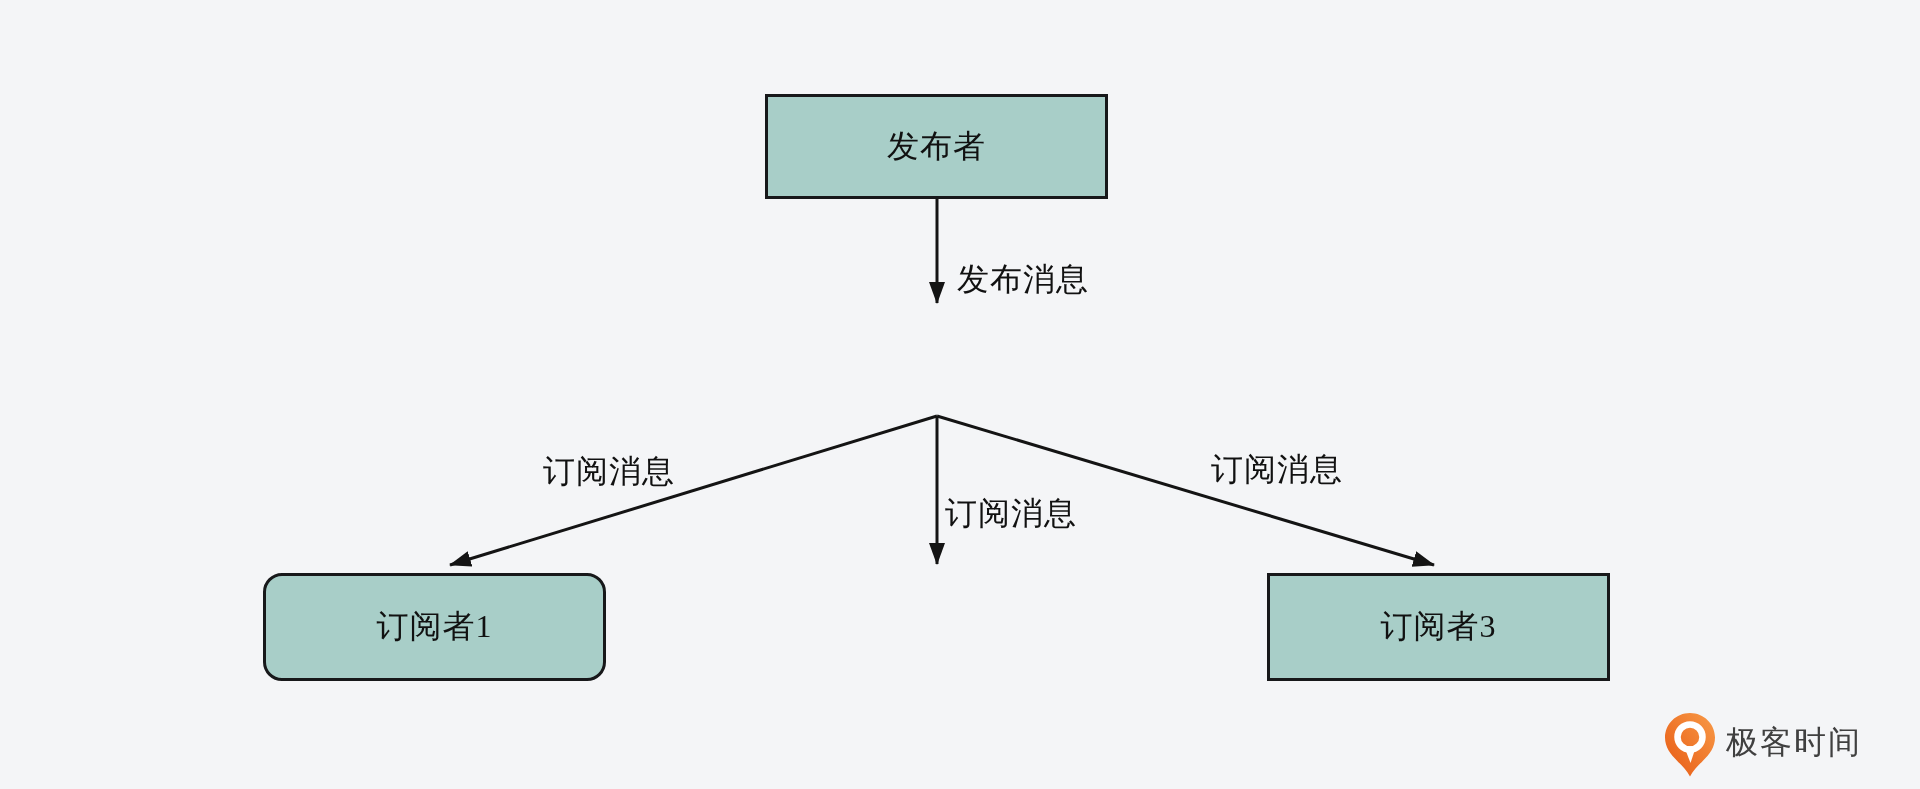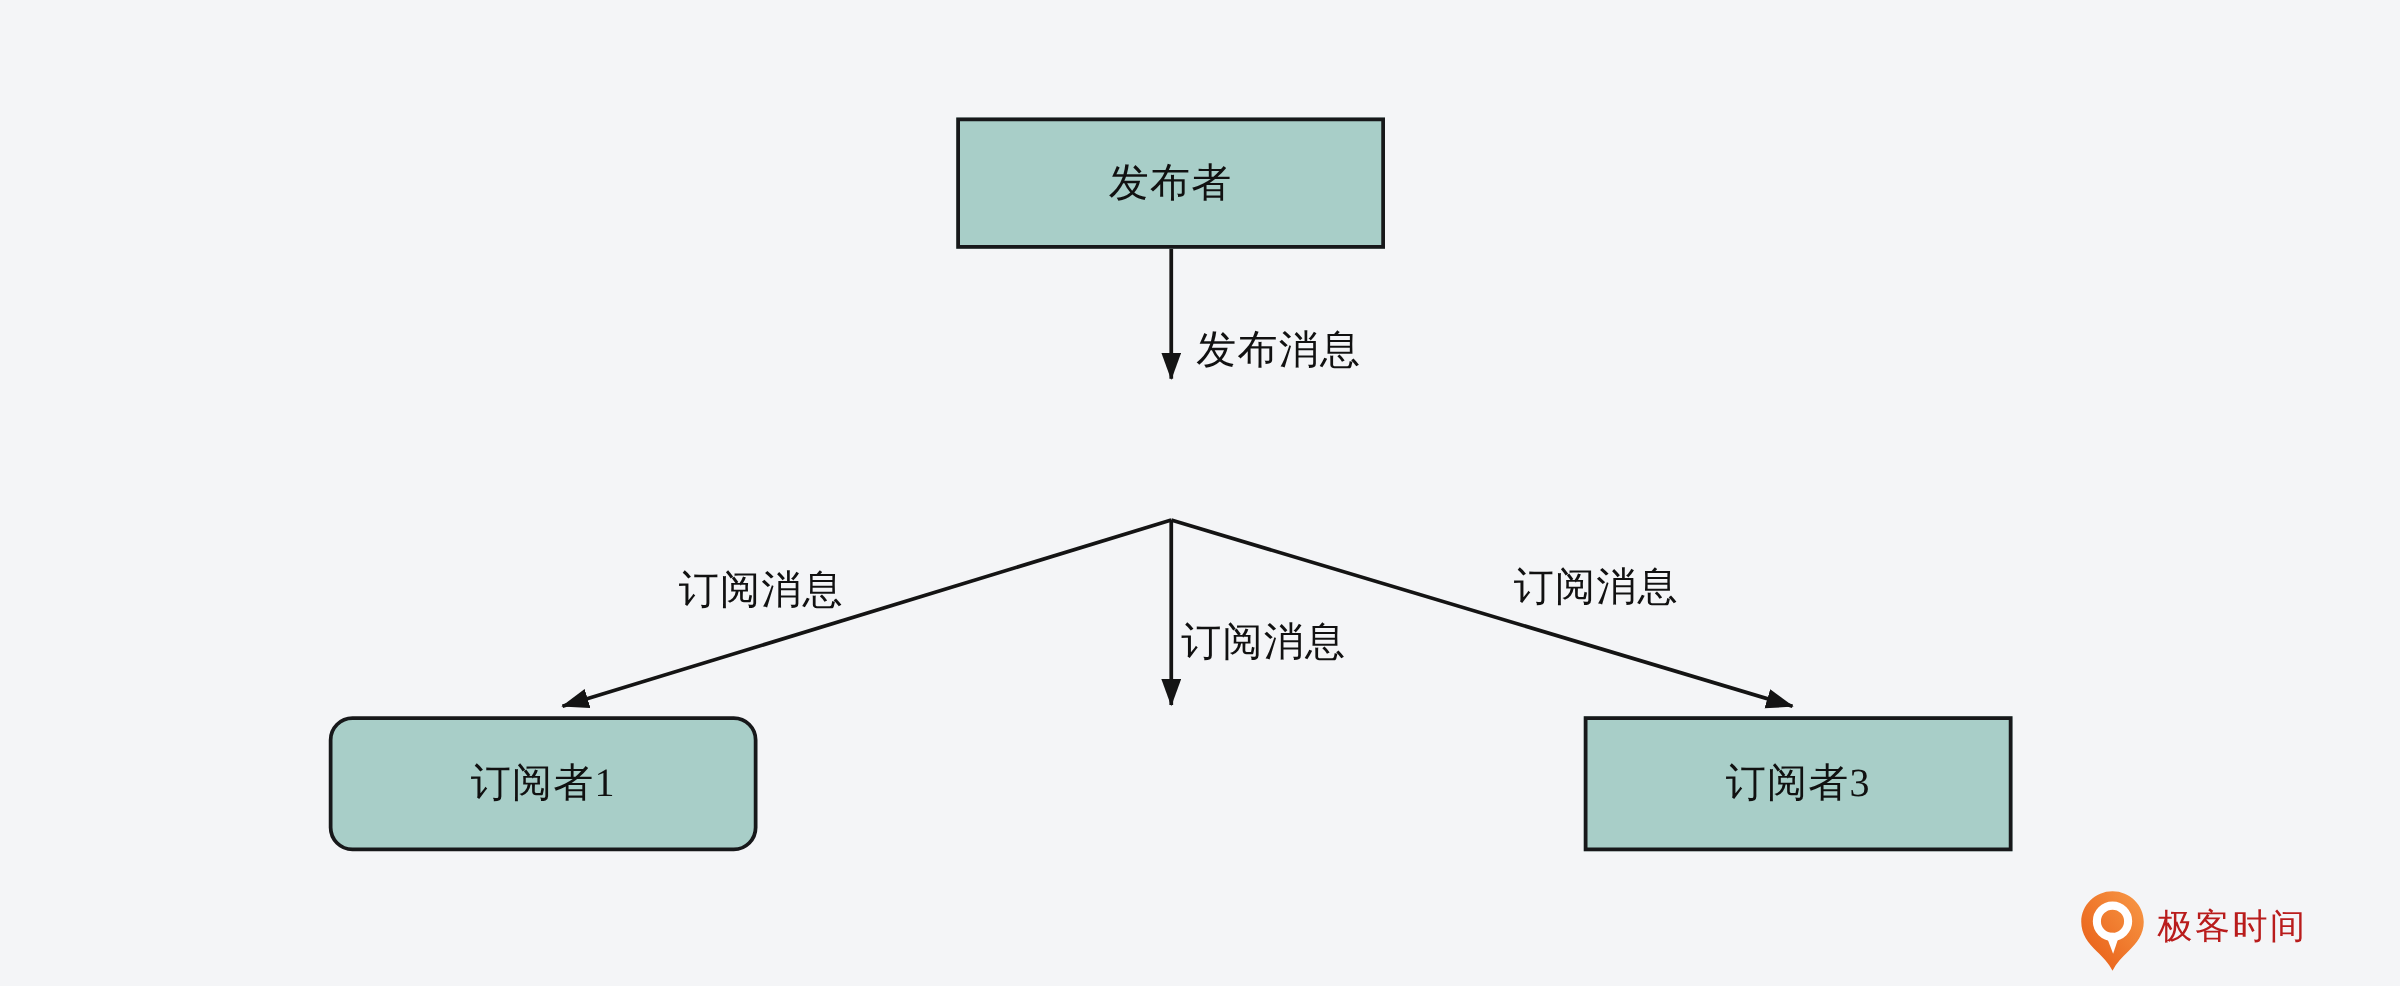--- a/index.html
+++ b/index.html
@@ -51,22 +51,22 @@
   .lbl-sub-right { left: 1211px; top: 448px; }
   .brand {
     position: absolute;
     left: 1664px;
     top: 712px;
     display: flex;
     align-items: center;
     gap: 10px;
   }
   .brand-text {
-    color: #b91c1c;
-    font-size: 28px;
+    color: #404040;
+    font-size: 32px;
     font-weight: 500;
     letter-spacing: 2px;
     line-height: 1;
     padding-bottom: 6px;
   }
 </style>
 </head>
 <body>
 
 <div class="stage">

